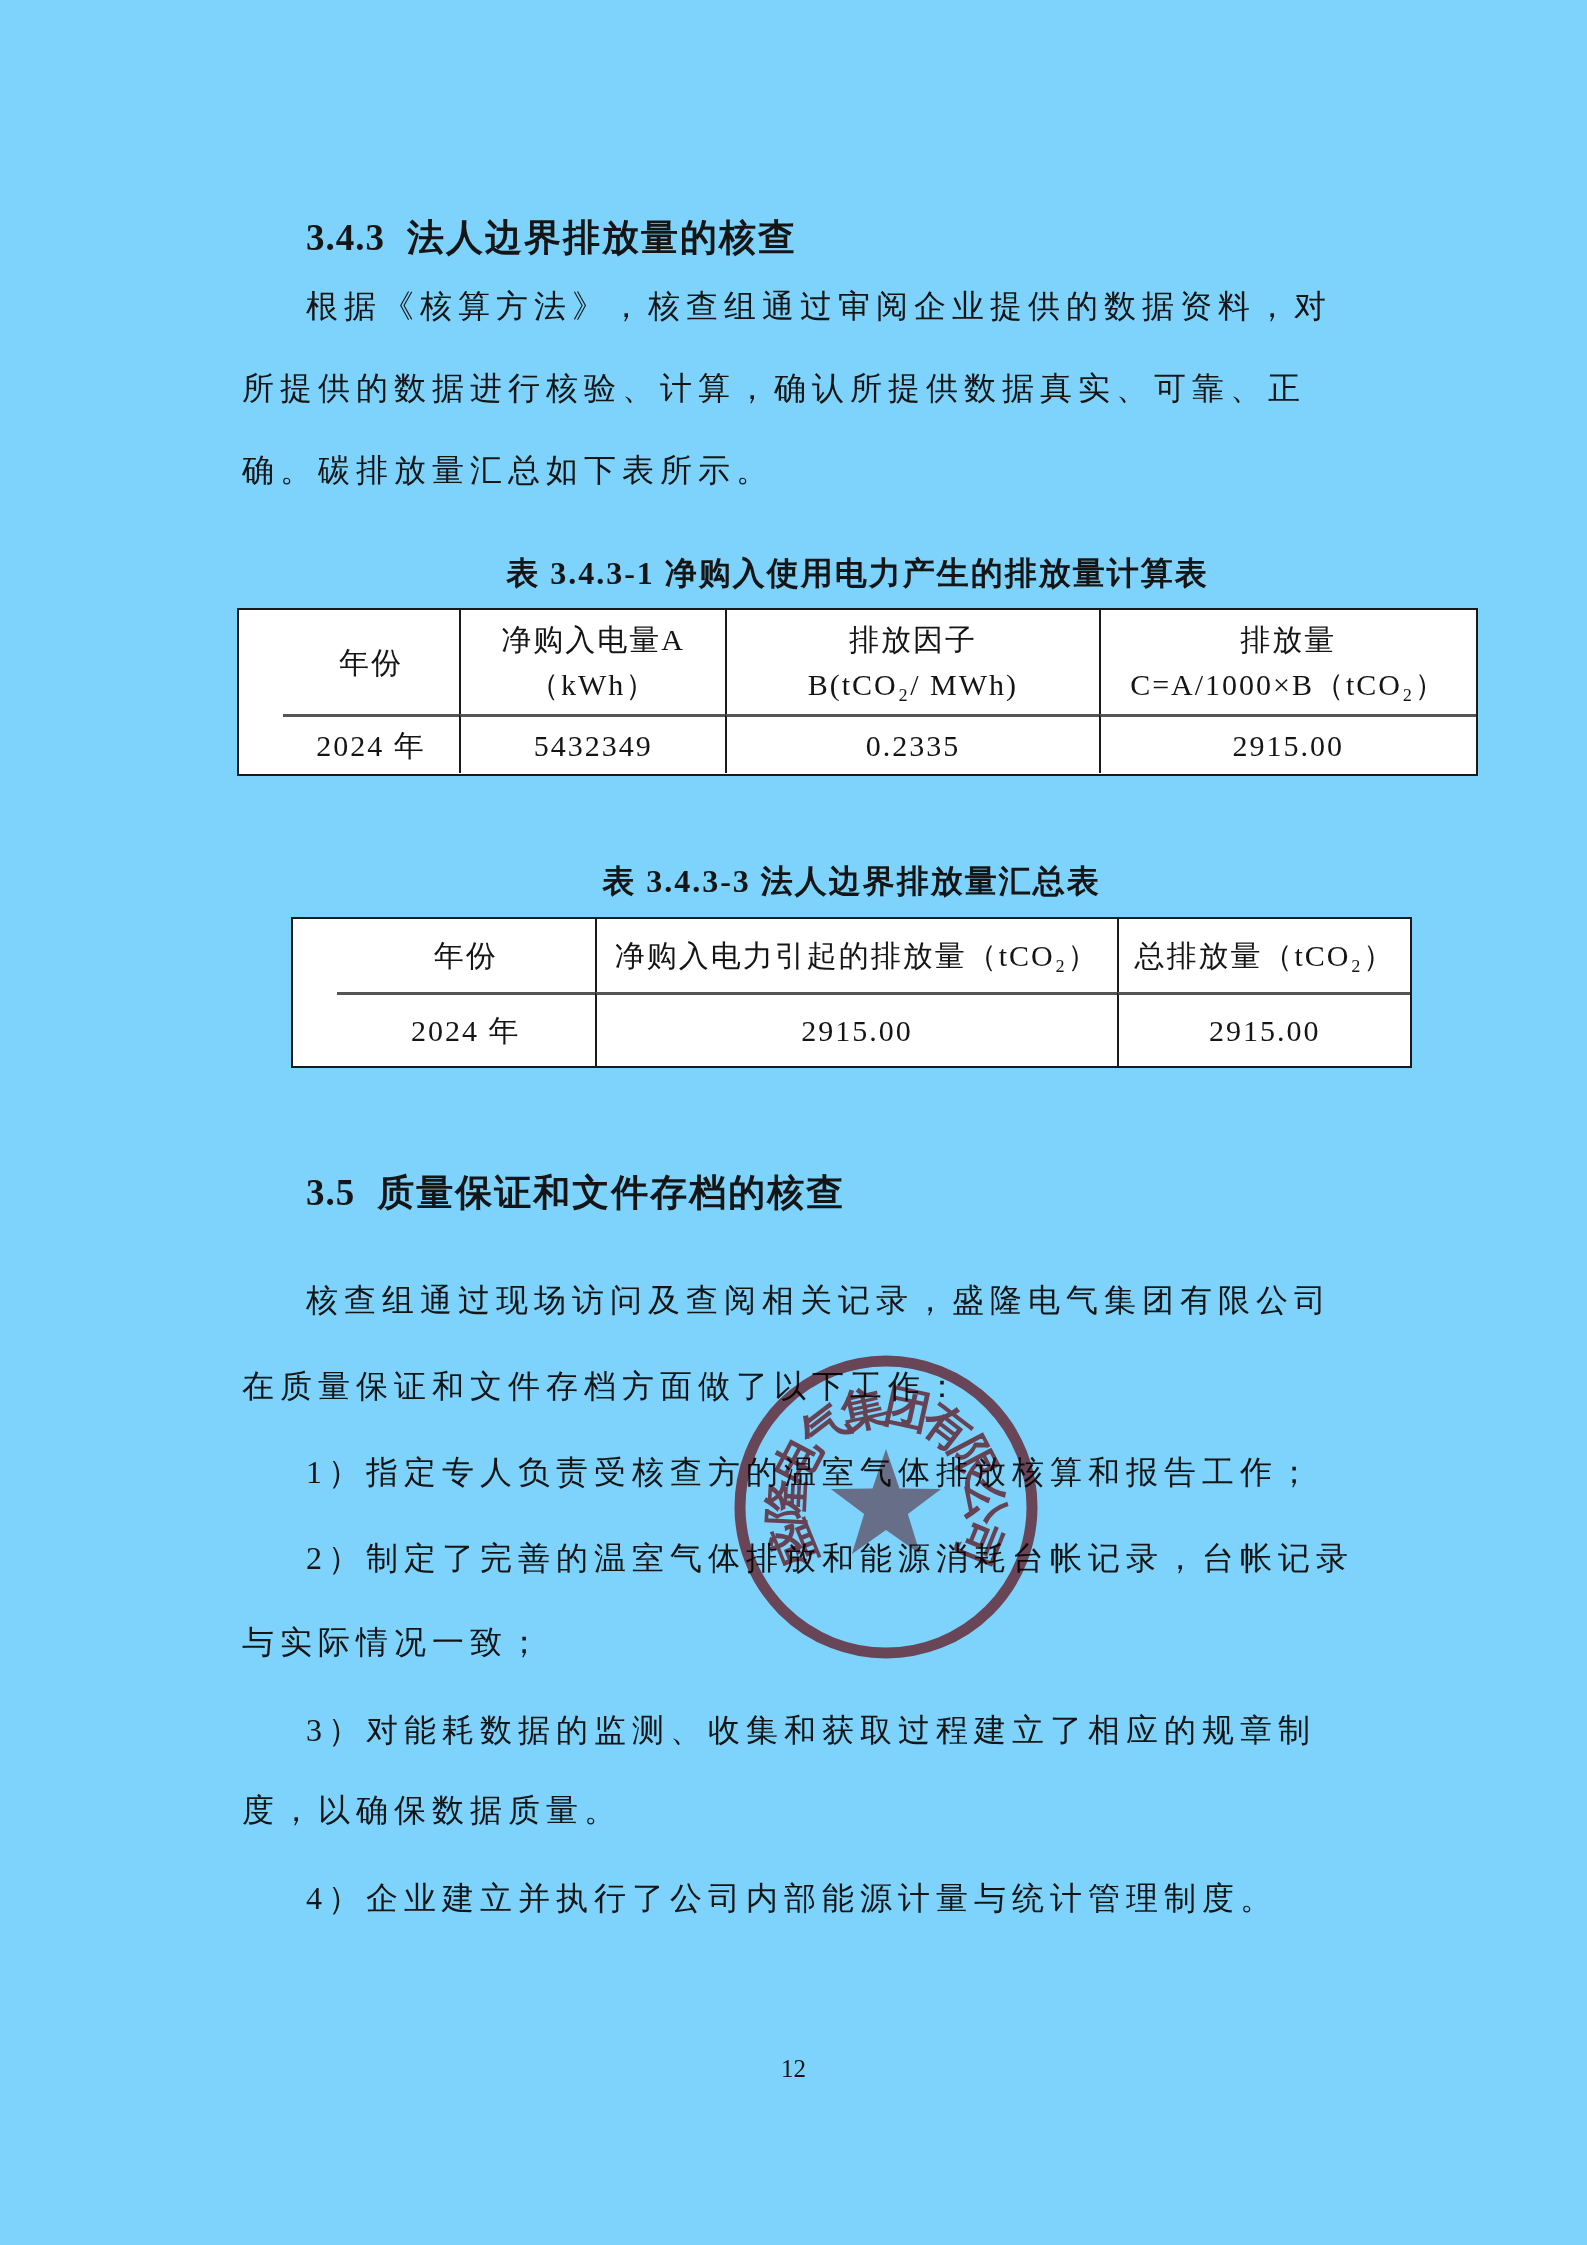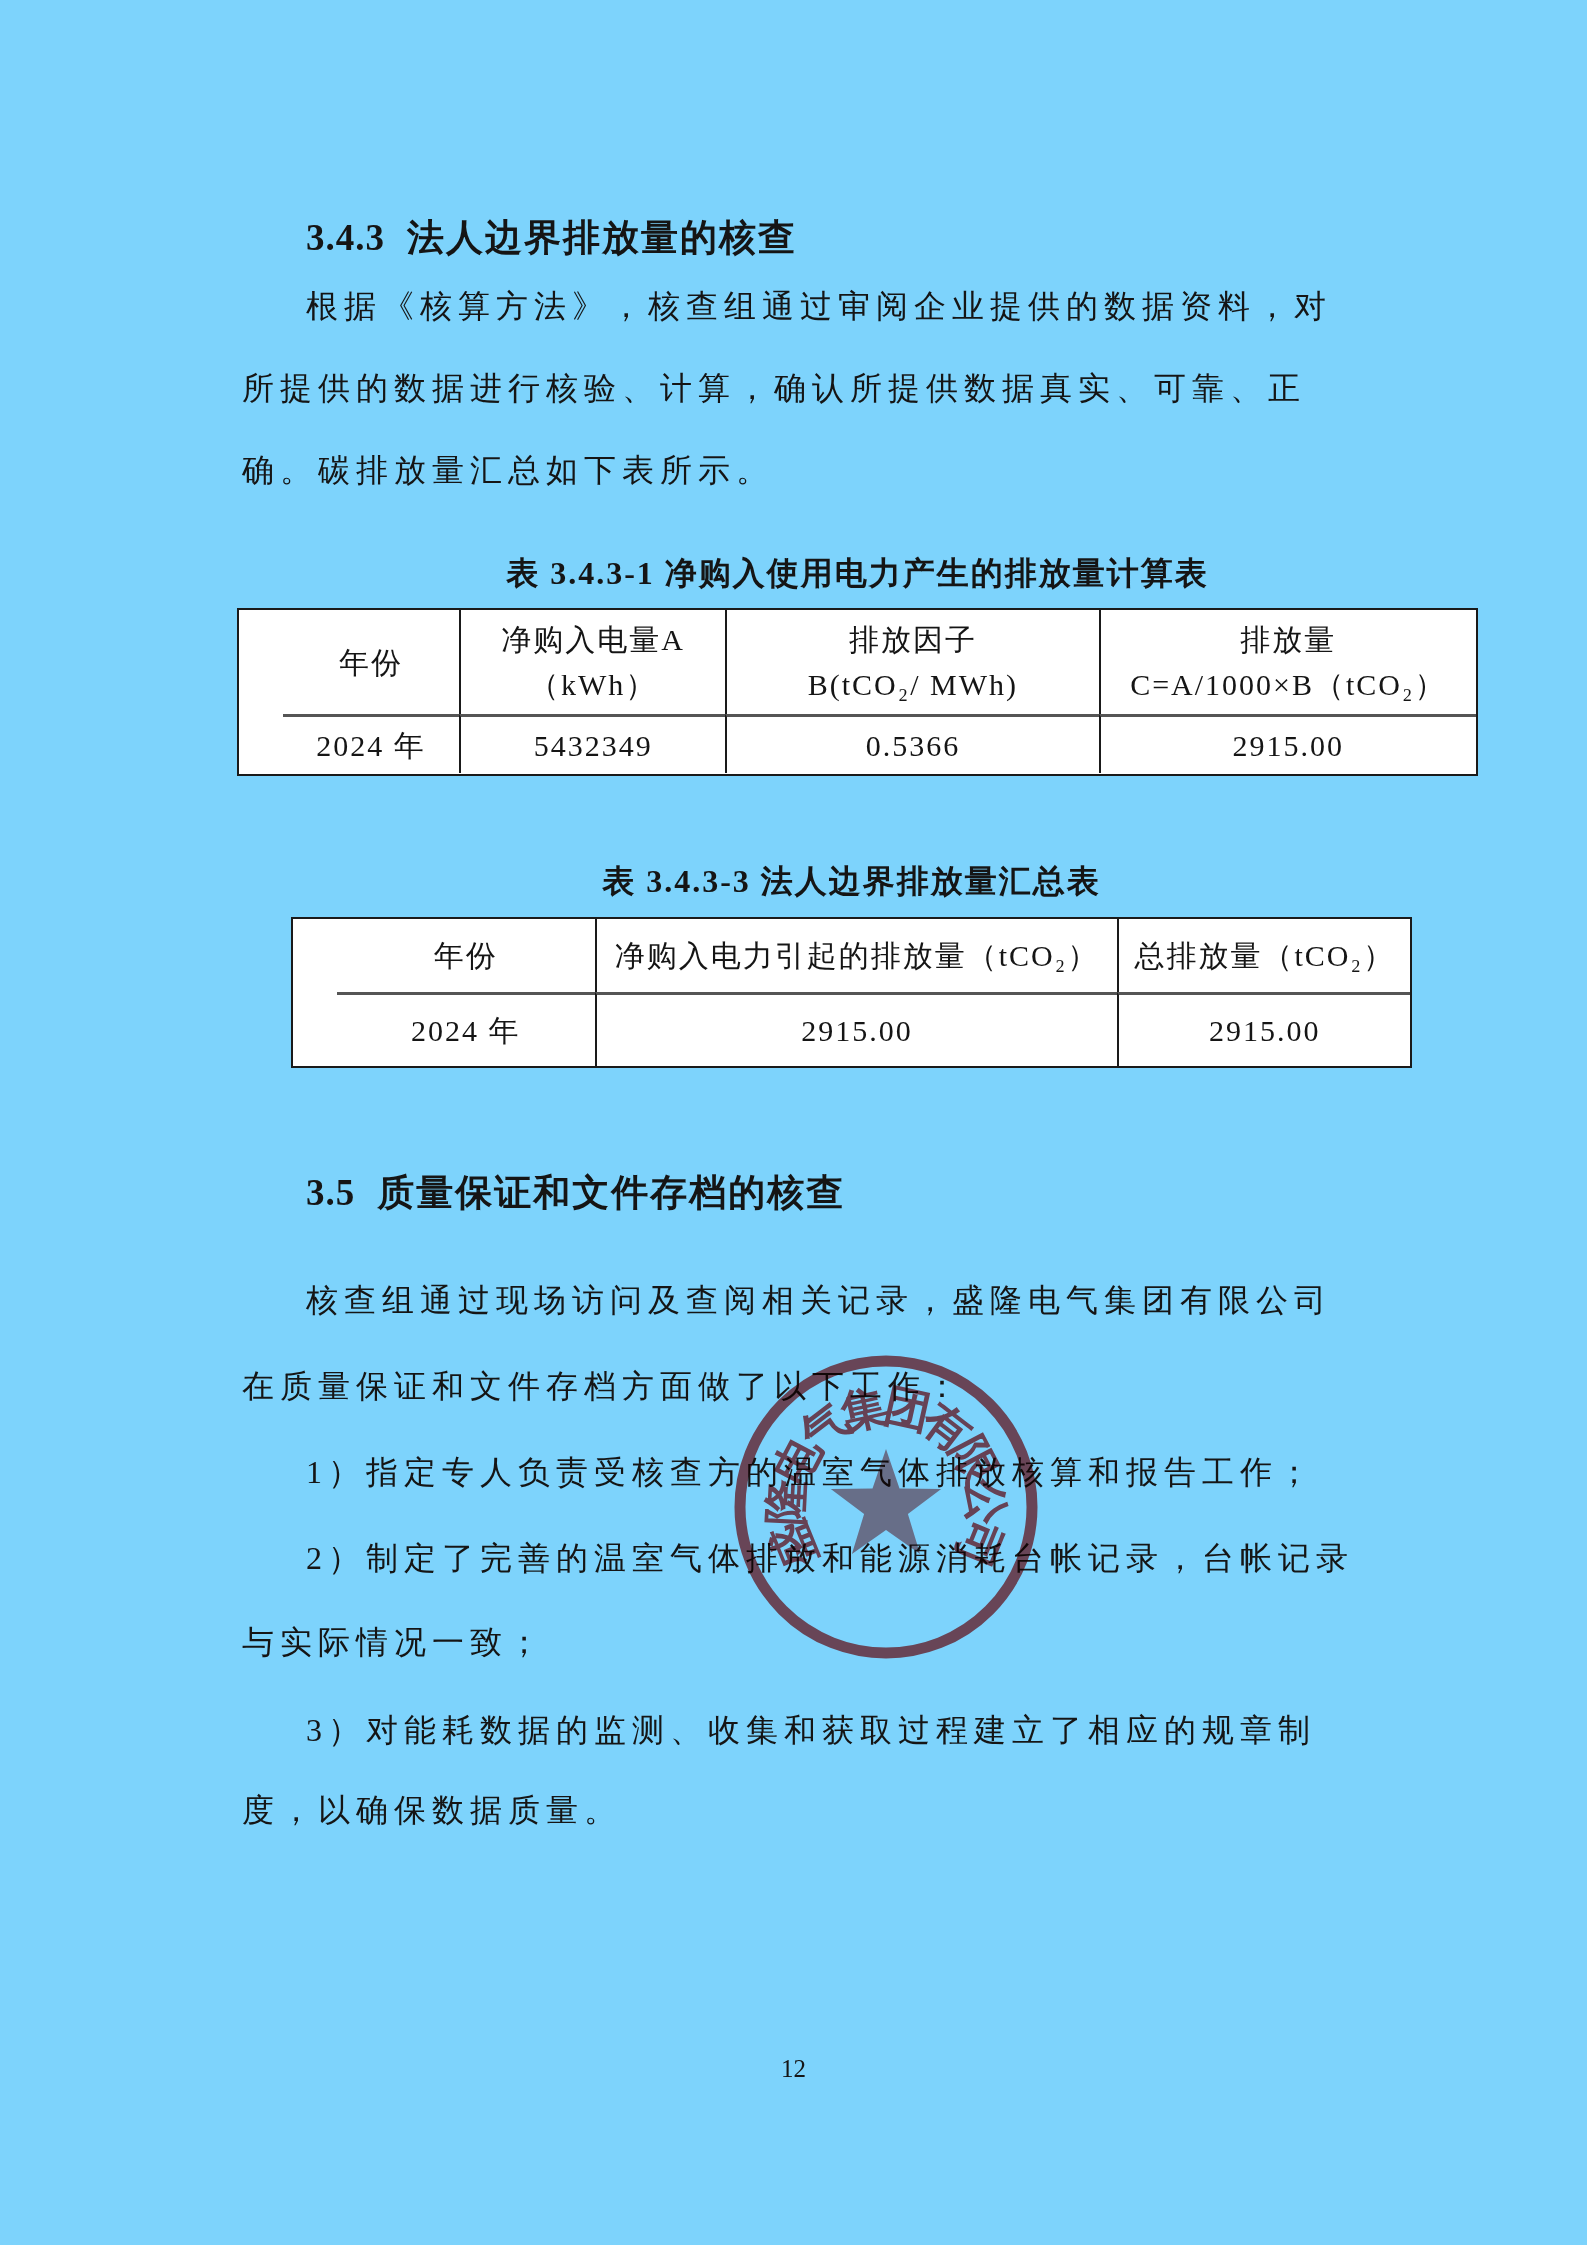--- a/index.html
+++ b/index.html
@@ -111,21 +111,21 @@
     <div class="cell">
       <span>排放因子</span>
       <span>B(tCO₂/ MWh)</span>
     </div>
     <div class="cell">
       <span>排放量</span>
       <span>C=A/1000×B（tCO₂）</span>
     </div>
     <div class="cell first-col data-row">2024 年</div>
     <div class="cell data-row">5432349</div>
-    <div class="cell data-row">0.5366</div>
+    <div class="cell data-row">0.2335</div>
     <div class="cell data-row">2915.00</div>
   </div>
 
   <div class="tbl-title" style="left:291px;top:860px;width:1121px;">表 3.4.3-3  法人边界排放量汇总表</div>
 
   <div class="dtable" id="table2">
     <div class="cell first-col">年份</div>
     <div class="cell">净购入电力引起的排放量（tCO₂）</div>
     <div class="cell">总排放量（tCO₂）</div>
     <div class="cell first-col data-row">2024 年</div>
@@ -138,20 +138,21 @@
   </div>
 
   <div class="line" style="left:306px;top:1279px;">核查组通过现场访问及查阅相关记录，盛隆电气集团有限公司</div>
   <div class="line" style="left:242px;top:1365px;">在质量保证和文件存档方面做了以下工作：</div>
 
   <div class="line" style="left:306px;top:1451px;">1）指定专人负责受核查方的温室气体排放核算和报告工作；</div>
   <div class="line" style="left:306px;top:1537px;">2）制定了完善的温室气体排放和能源消耗台帐记录，台帐记录</div>
   <div class="line" style="left:242px;top:1621px;">与实际情况一致；</div>
   <div class="line" style="left:306px;top:1709px;">3）对能耗数据的监测、收集和获取过程建立了相应的规章制</div>
   <div class="line" style="left:242px;top:1789px;">度，以确保数据质量。</div>
+  <div class="line" style="left:306px;top:1877px;">4）企业建立并执行了公司内部能源计量与统计管理制度。</div>
 
   <svg id="stamp" viewBox="-160 -160 320 320">
     <circle id="stamp-ring" cx="0" cy="0" r="146" fill="none" stroke-width="11" stroke="#ce3b41"></circle>
     <polygon id="stamp-star" opacity="0.82" points="0,-58 13.5,-18.6 55.2,-17.9 21.9,7.1 34.1,46.9 0,23 -34.1,46.9 -21.9,7.1 -55.2,-17.9 -13.5,-18.6" fill="#bf545c"></polygon>
     <g id="stamp-arc">
         <text transform="rotate(-112) translate(0,-100)" fill="#c9363e">盛</text>
         <text transform="rotate(-87.11111111111111) translate(0,-100)" fill="#c9363e">隆</text>
         <text transform="rotate(-62.22222222222222) translate(0,-100)" fill="#c9363e">电</text>
         <text transform="rotate(-37.33333333333333) translate(0,-100)" fill="#c9363e">气</text>
         <text transform="rotate(-12.444444444444443) translate(0,-100)" fill="#c9363e">集</text>

